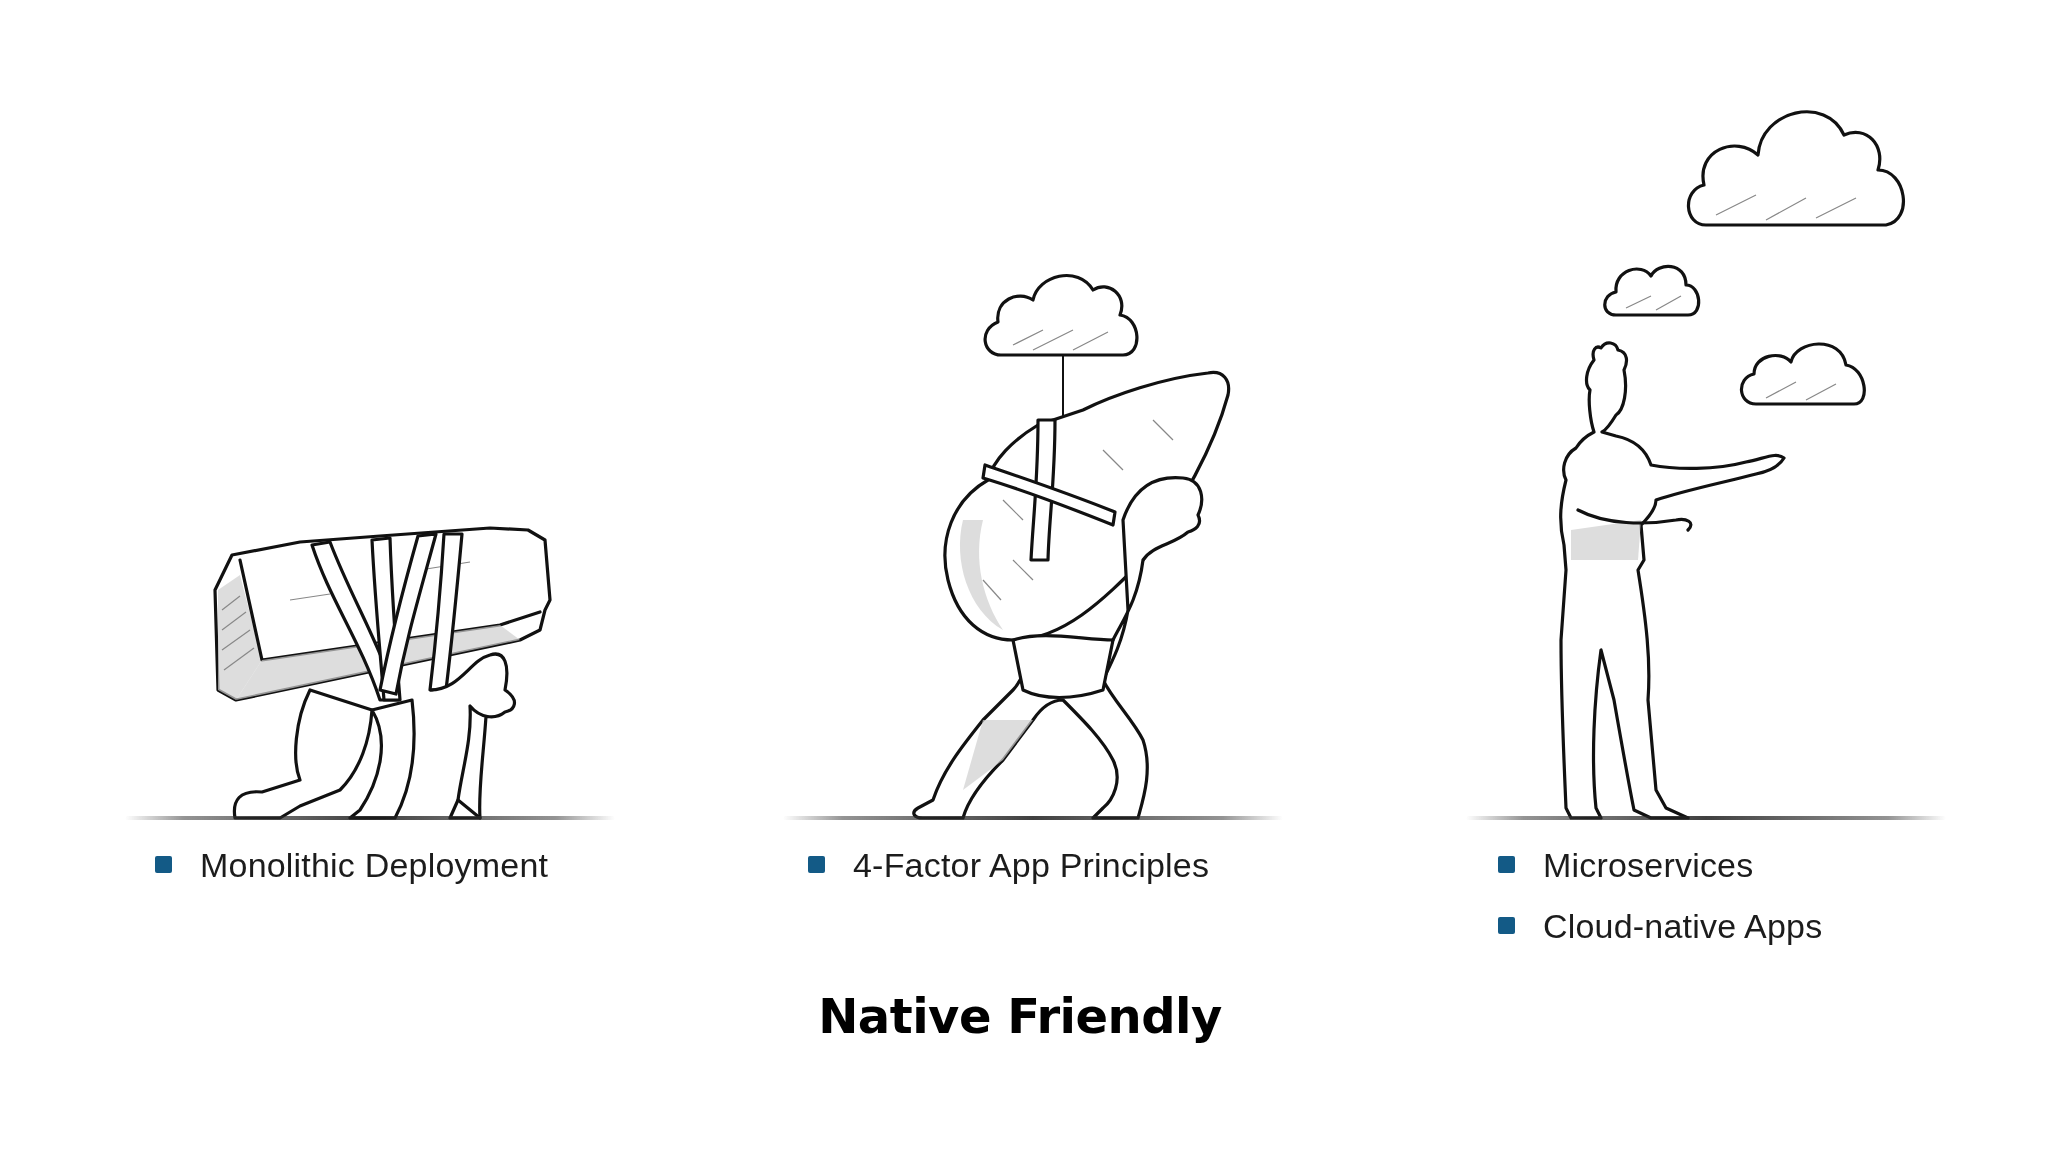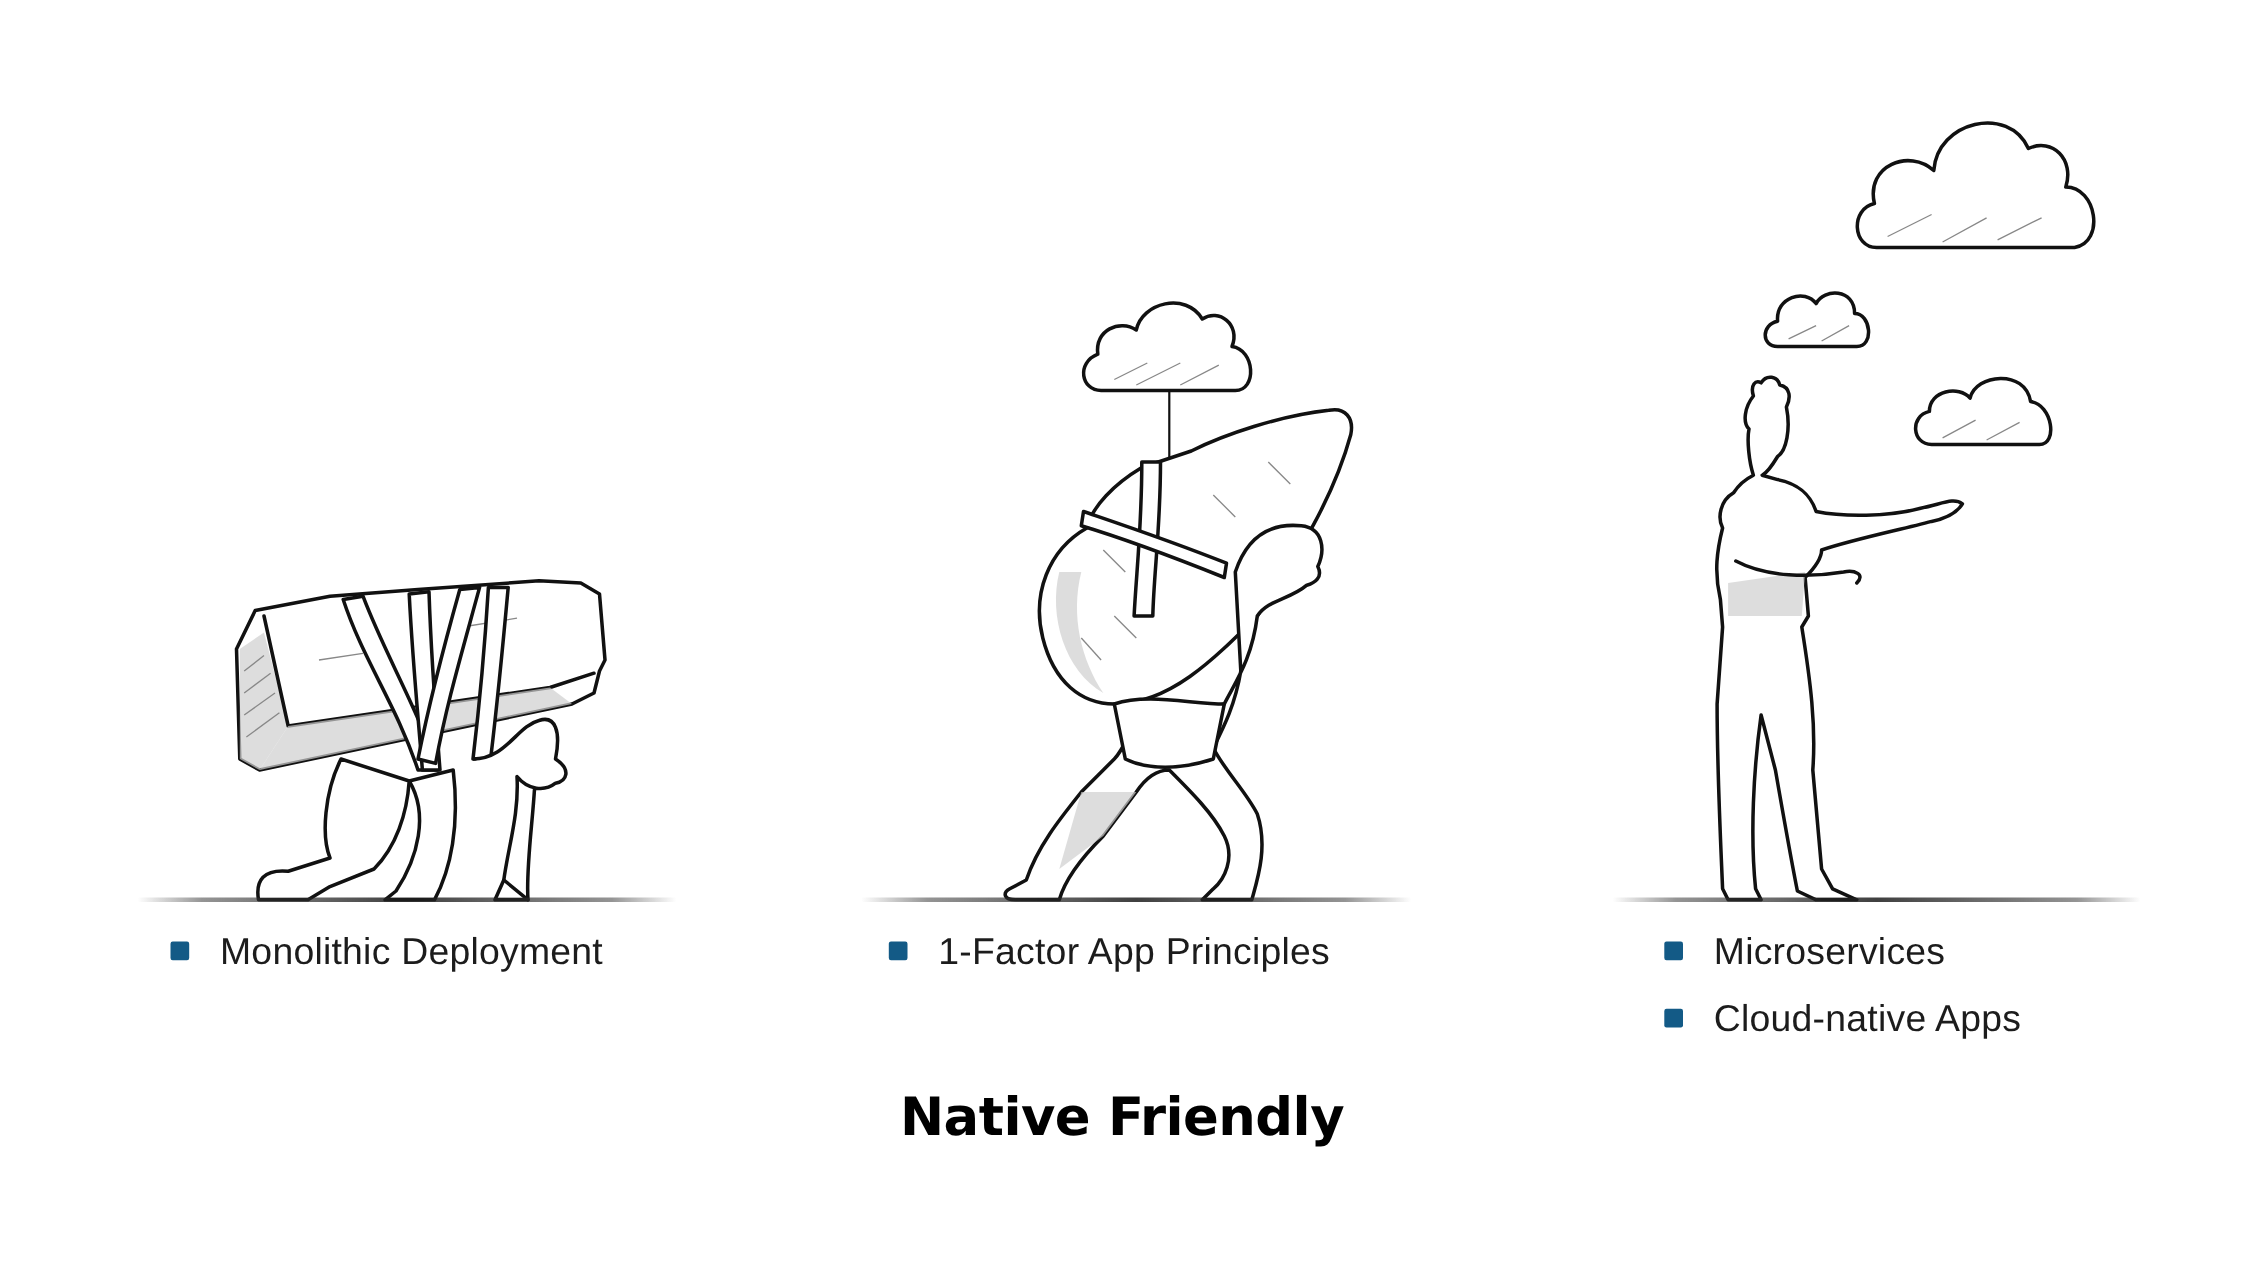--- a/index.html
+++ b/index.html
@@ -93,21 +93,21 @@
       <g>
         <path class="fill" d="M440 520 C450 490 470 475 500 478 C520 480 522 500 515 515 C520 525 512 530 505 532 C490 545 470 545 460 560 C455 600 440 620 430 640 C400 650 380 640 360 640 C345 660 340 680 330 690 L300 720 C280 745 260 770 250 800 L235 808 C228 812 230 818 240 818 L280 818 C285 800 300 780 320 760 L350 720 C360 705 370 700 380 700 C400 720 420 740 430 760 C440 780 430 800 420 808 L410 818 L455 818 C460 800 470 770 460 740 C450 720 430 700 420 680 C430 660 440 640 445 610 Z"></path>
         <path class="fill" d="M330 640 C360 630 400 640 430 640 L420 690 C390 700 360 700 340 690 Z"></path>
         <path class="shade" d="M300 720 L350 720 L320 760 L280 790 Z"></path>
       </g>
     </svg>
     <div class="ground" style="left:100px; width:500px;"></div>
     <ul class="bullets" style="left:125px;">
       <li class="bullet">
         <span class="bullet-square"></span>
-        <span class="bullet-text">1-Factor App Principles</span>
+        <span class="bullet-text">4-Factor App Principles</span>
       </li>
     </ul>
     <div class="title" style="left:337px;">Native Friendly</div>
   </div>
 
   <div class="col" style="left:1366px; width:682px;">
     <svg class="illustration" width="682" height="830" viewBox="0 0 682 830">
       <g>
         <path class="fill" d="M340 225 C318 225 316 190 338 185 C330 150 370 135 392 155 C395 110 460 95 478 135 C500 125 520 145 512 170 C540 170 548 220 520 225 Z"></path>
         <path class="hatch" d="M350 215 L390 195 M400 220 L440 198 M450 218 L490 198"></path>
@@ -121,21 +121,21 @@
         <path class="hatch" d="M400 398 L430 382 M440 400 L470 384"></path>
       </g>
 
       <g>
         <path class="fill" d="M228 360 C225 350 230 345 235 348 C240 340 250 342 252 350 C262 352 262 362 258 370 C262 390 258 410 250 415 C244 425 240 430 236 432 L250 436 C270 440 280 450 285 465 C310 470 350 470 380 462 C400 458 410 452 418 458 C412 468 400 472 390 474 C360 482 320 490 290 500 C290 510 280 520 275 525 L278 560 L272 570 C280 620 285 660 282 700 L290 790 L300 808 L322 818 L285 818 L268 810 C262 780 255 740 248 700 L235 650 C228 700 225 760 230 808 L235 818 L205 818 L200 808 C198 760 195 700 195 640 L200 570 L198 545 C192 520 195 500 200 480 C195 470 198 455 210 448 C215 440 220 436 228 432 C224 420 222 400 224 390 C218 384 220 370 228 360 Z"></path>
         <path class="shade" d="M205 560 L272 560 L275 520 L205 530 Z"></path>
         <path class="ink" d="M212 510 C240 525 280 525 310 520 C320 518 330 522 322 530"></path>
       </g>
     </svg>
     <div class="ground" style="left:100px; width:480px;"></div>
-    <ul class="bullets" style="left:147px;">
+    <ul class="bullets" style="left:132px;">
       <li class="bullet">
         <span class="bullet-square"></span>
         <span class="bullet-text">Microservices</span>
       </li>
       <li class="bullet">
         <span class="bullet-square"></span>
         <span class="bullet-text">Cloud-native Apps</span>
       </li>
     </ul>
   </div>

